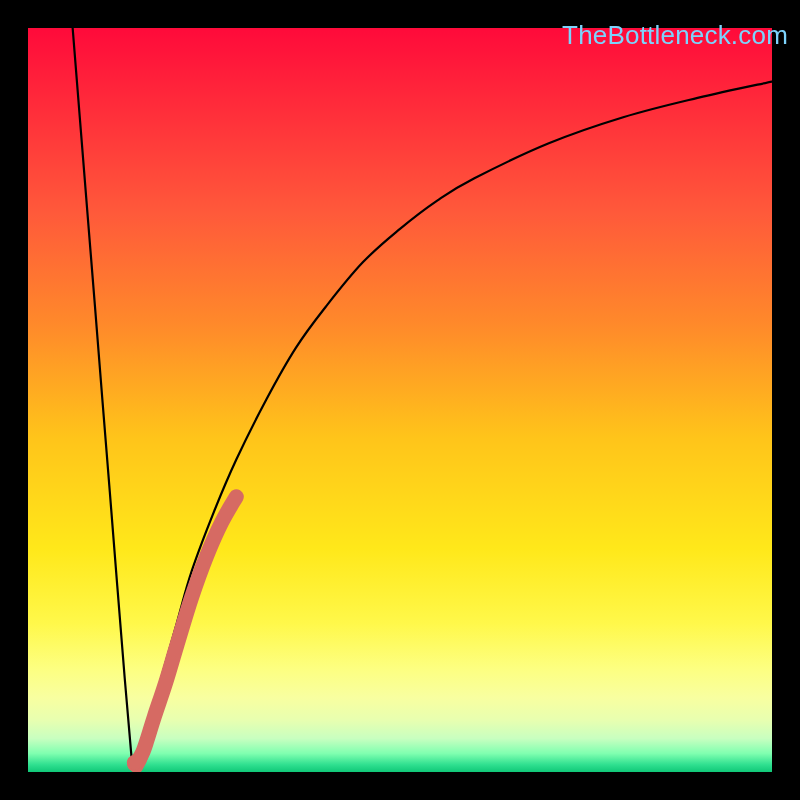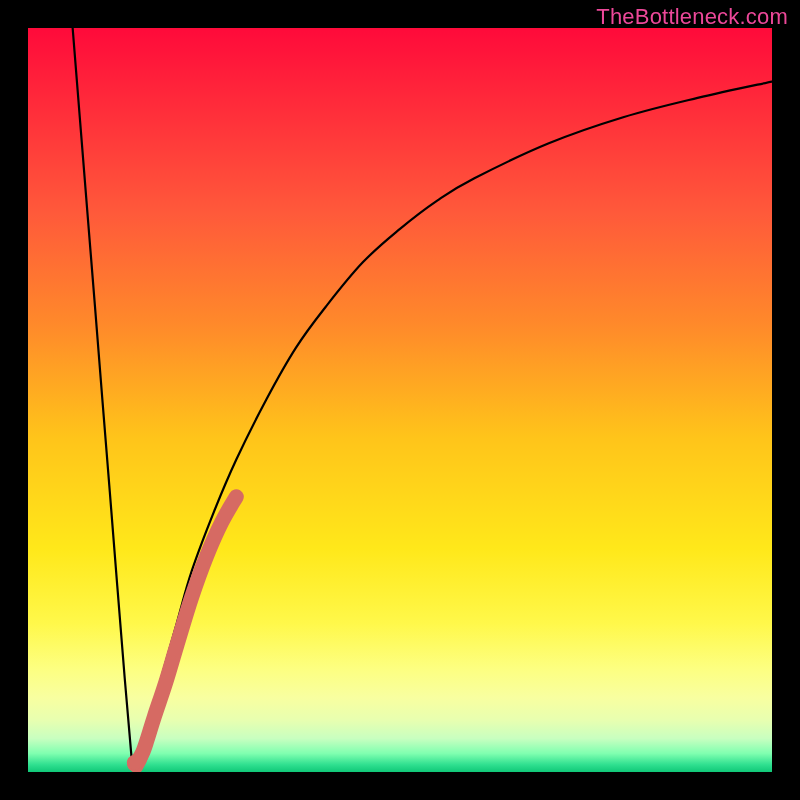--- a/index.html
+++ b/index.html
@@ -12,24 +12,24 @@
     font-family: Arial, Helvetica, sans-serif;
   }
   .frame {
     position: relative;
     width: 800px;
     height: 800px;
     background: #000;
   }
   .watermark {
     position: absolute;
-    top: 4px;
+    top: 20px;
     right: 12px;
-    color: #ec4899;
-    font-size: 22px;
+    color: #7dd3fc;
+    font-size: 26px;
     font-weight: 500;
     letter-spacing: 0.2px;
     z-index: 10;
   }
   .plot-area {
     position: absolute;
     left: 28px;
     top: 28px;
     width: 744px;
     height: 744px;

